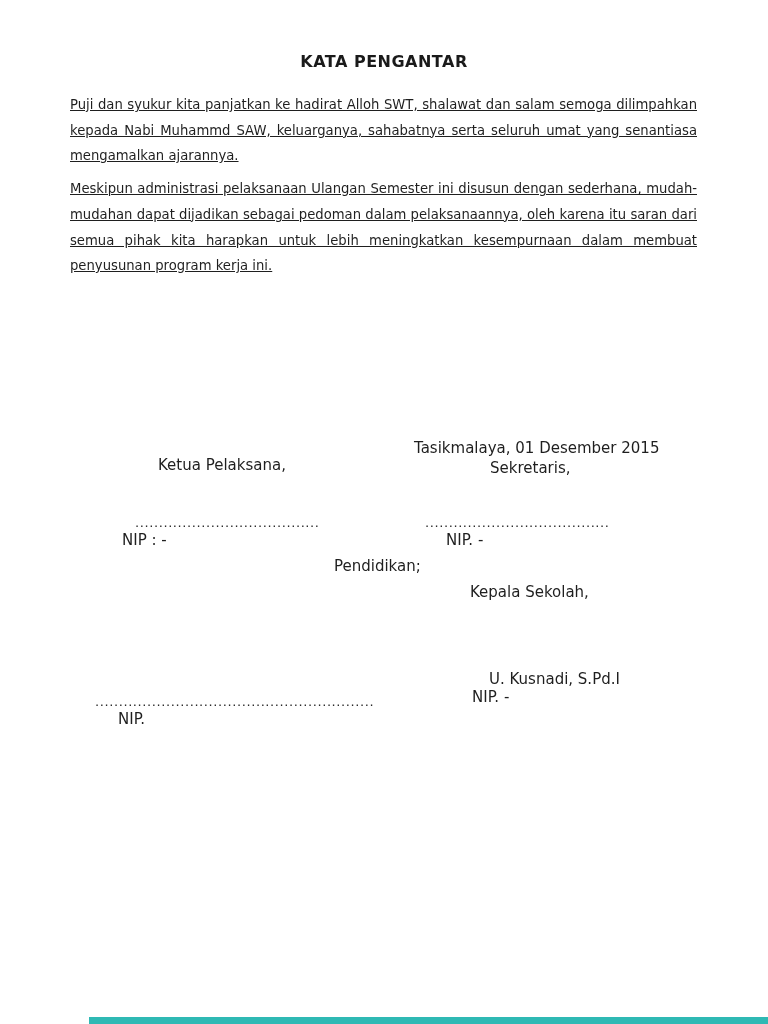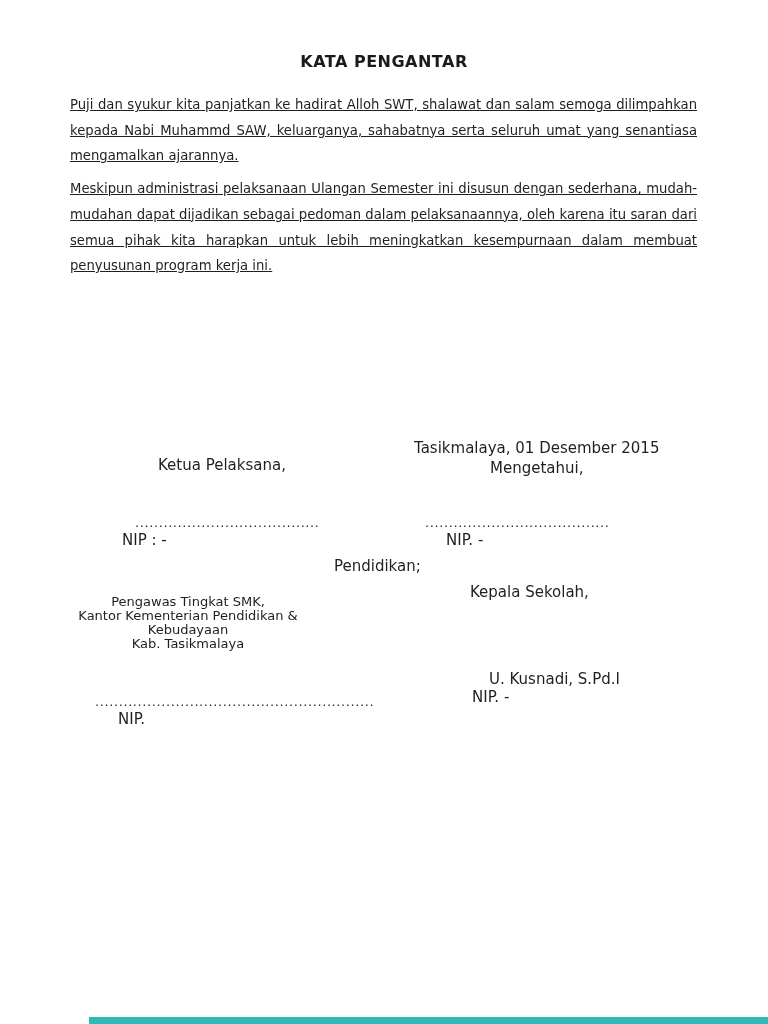--- a/index.html
+++ b/index.html
@@ -80,38 +80,32 @@
 
   <div class="body-text">
     <p>Puji dan syukur kita panjatkan ke hadirat Alloh SWT, shalawat dan salam semoga dilimpahkan kepada Nabi Muhammd SAW, keluarganya, sahabatnya serta seluruh umat yang senantiasa mengamalkan ajarannya.</p>
     <p>Meskipun administrasi pelaksanaan Ulangan Semester ini disusun dengan sederhana, mudah-mudahan dapat dijadikan sebagai pedoman dalam pelaksanaannya, oleh karena itu saran dari semua pihak kita harapkan untuk lebih meningkatkan kesempurnaan dalam membuat penyusunan program kerja ini.</p>
   </div>
 
   <div class="sig" style="top:441px; left:414px;">Tasikmalaya, 01 Desember 2015</div>
 
   <div class="sig" style="top:458px; left:158px;">Ketua Pelaksana,</div>
 
-  <div class="sig" style="top:461px; left:490px;">Mengetahui,</div>
+  <div class="sig" style="top:461px; left:490px;">Sekretaris,</div>
 
   <div class="dots" style="top:516px; left:135px;">.......................................</div>
 
   <div class="dots" style="top:516px; left:425px;">.......................................</div>
 
   <div class="sig" style="top:533px; left:122px;text-align:center;">NIP : -</div>
 
   <div class="sig" style="top:533px; left:446px;">NIP. -</div>
 
   <div class="sig" style="top:559px; left:334px;">Pendidikan;</div>
 
-  <div class="supervisor-block">
-    <div>Pengawas Tingkat SMK,</div>
-    <div>Kantor Kementerian Pendidikan &amp;</div>
-    <div>Kebudayaan</div>
-    <div>Kab. Tasikmalaya</div>
-  </div>
 
   <div class="sig" style="top:585px; left:470px;text-align:center;">Kepala Sekolah,</div>
 
   <div class="sig" style="top:672px; left:489px;">U. Kusnadi, S.Pd.I</div>
 
   <div class="sig" style="top:690px; left:472px;">NIP. -</div>
 
   <div class="dots" style="top:695px; left:95px;">...........................................................</div>
 
   <div class="sig" style="top:712px; left:118px;">NIP.</div>

